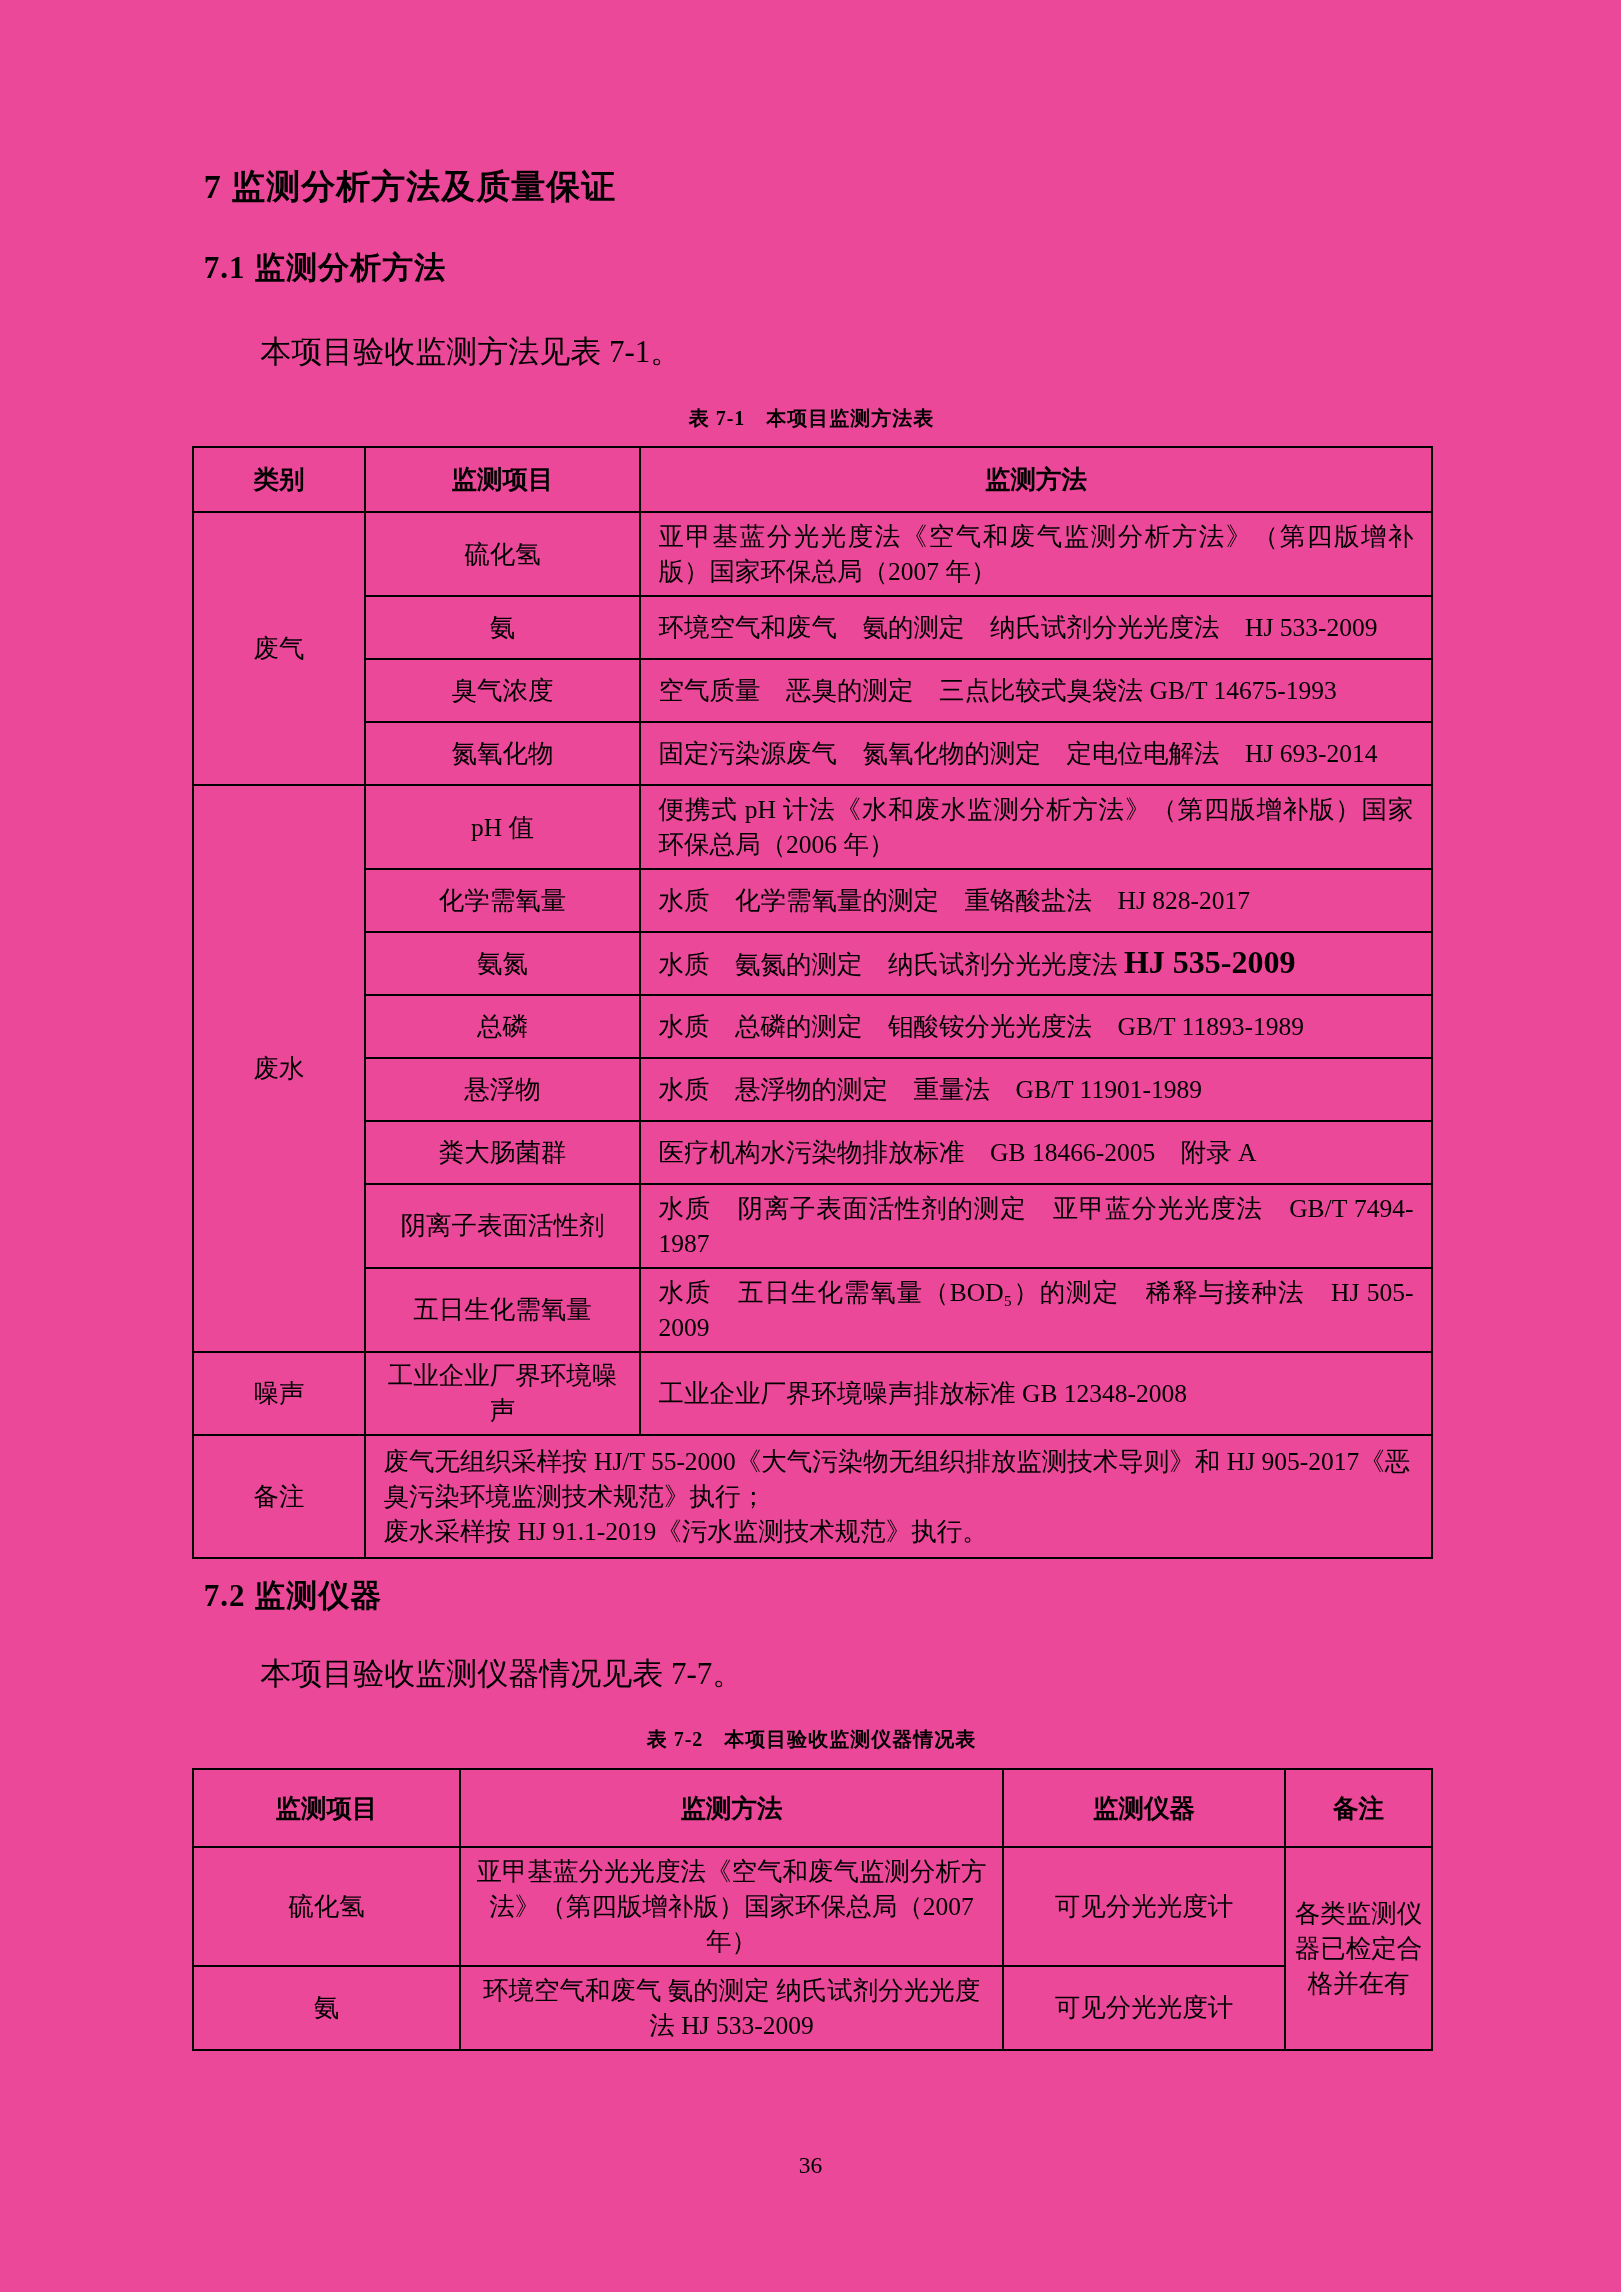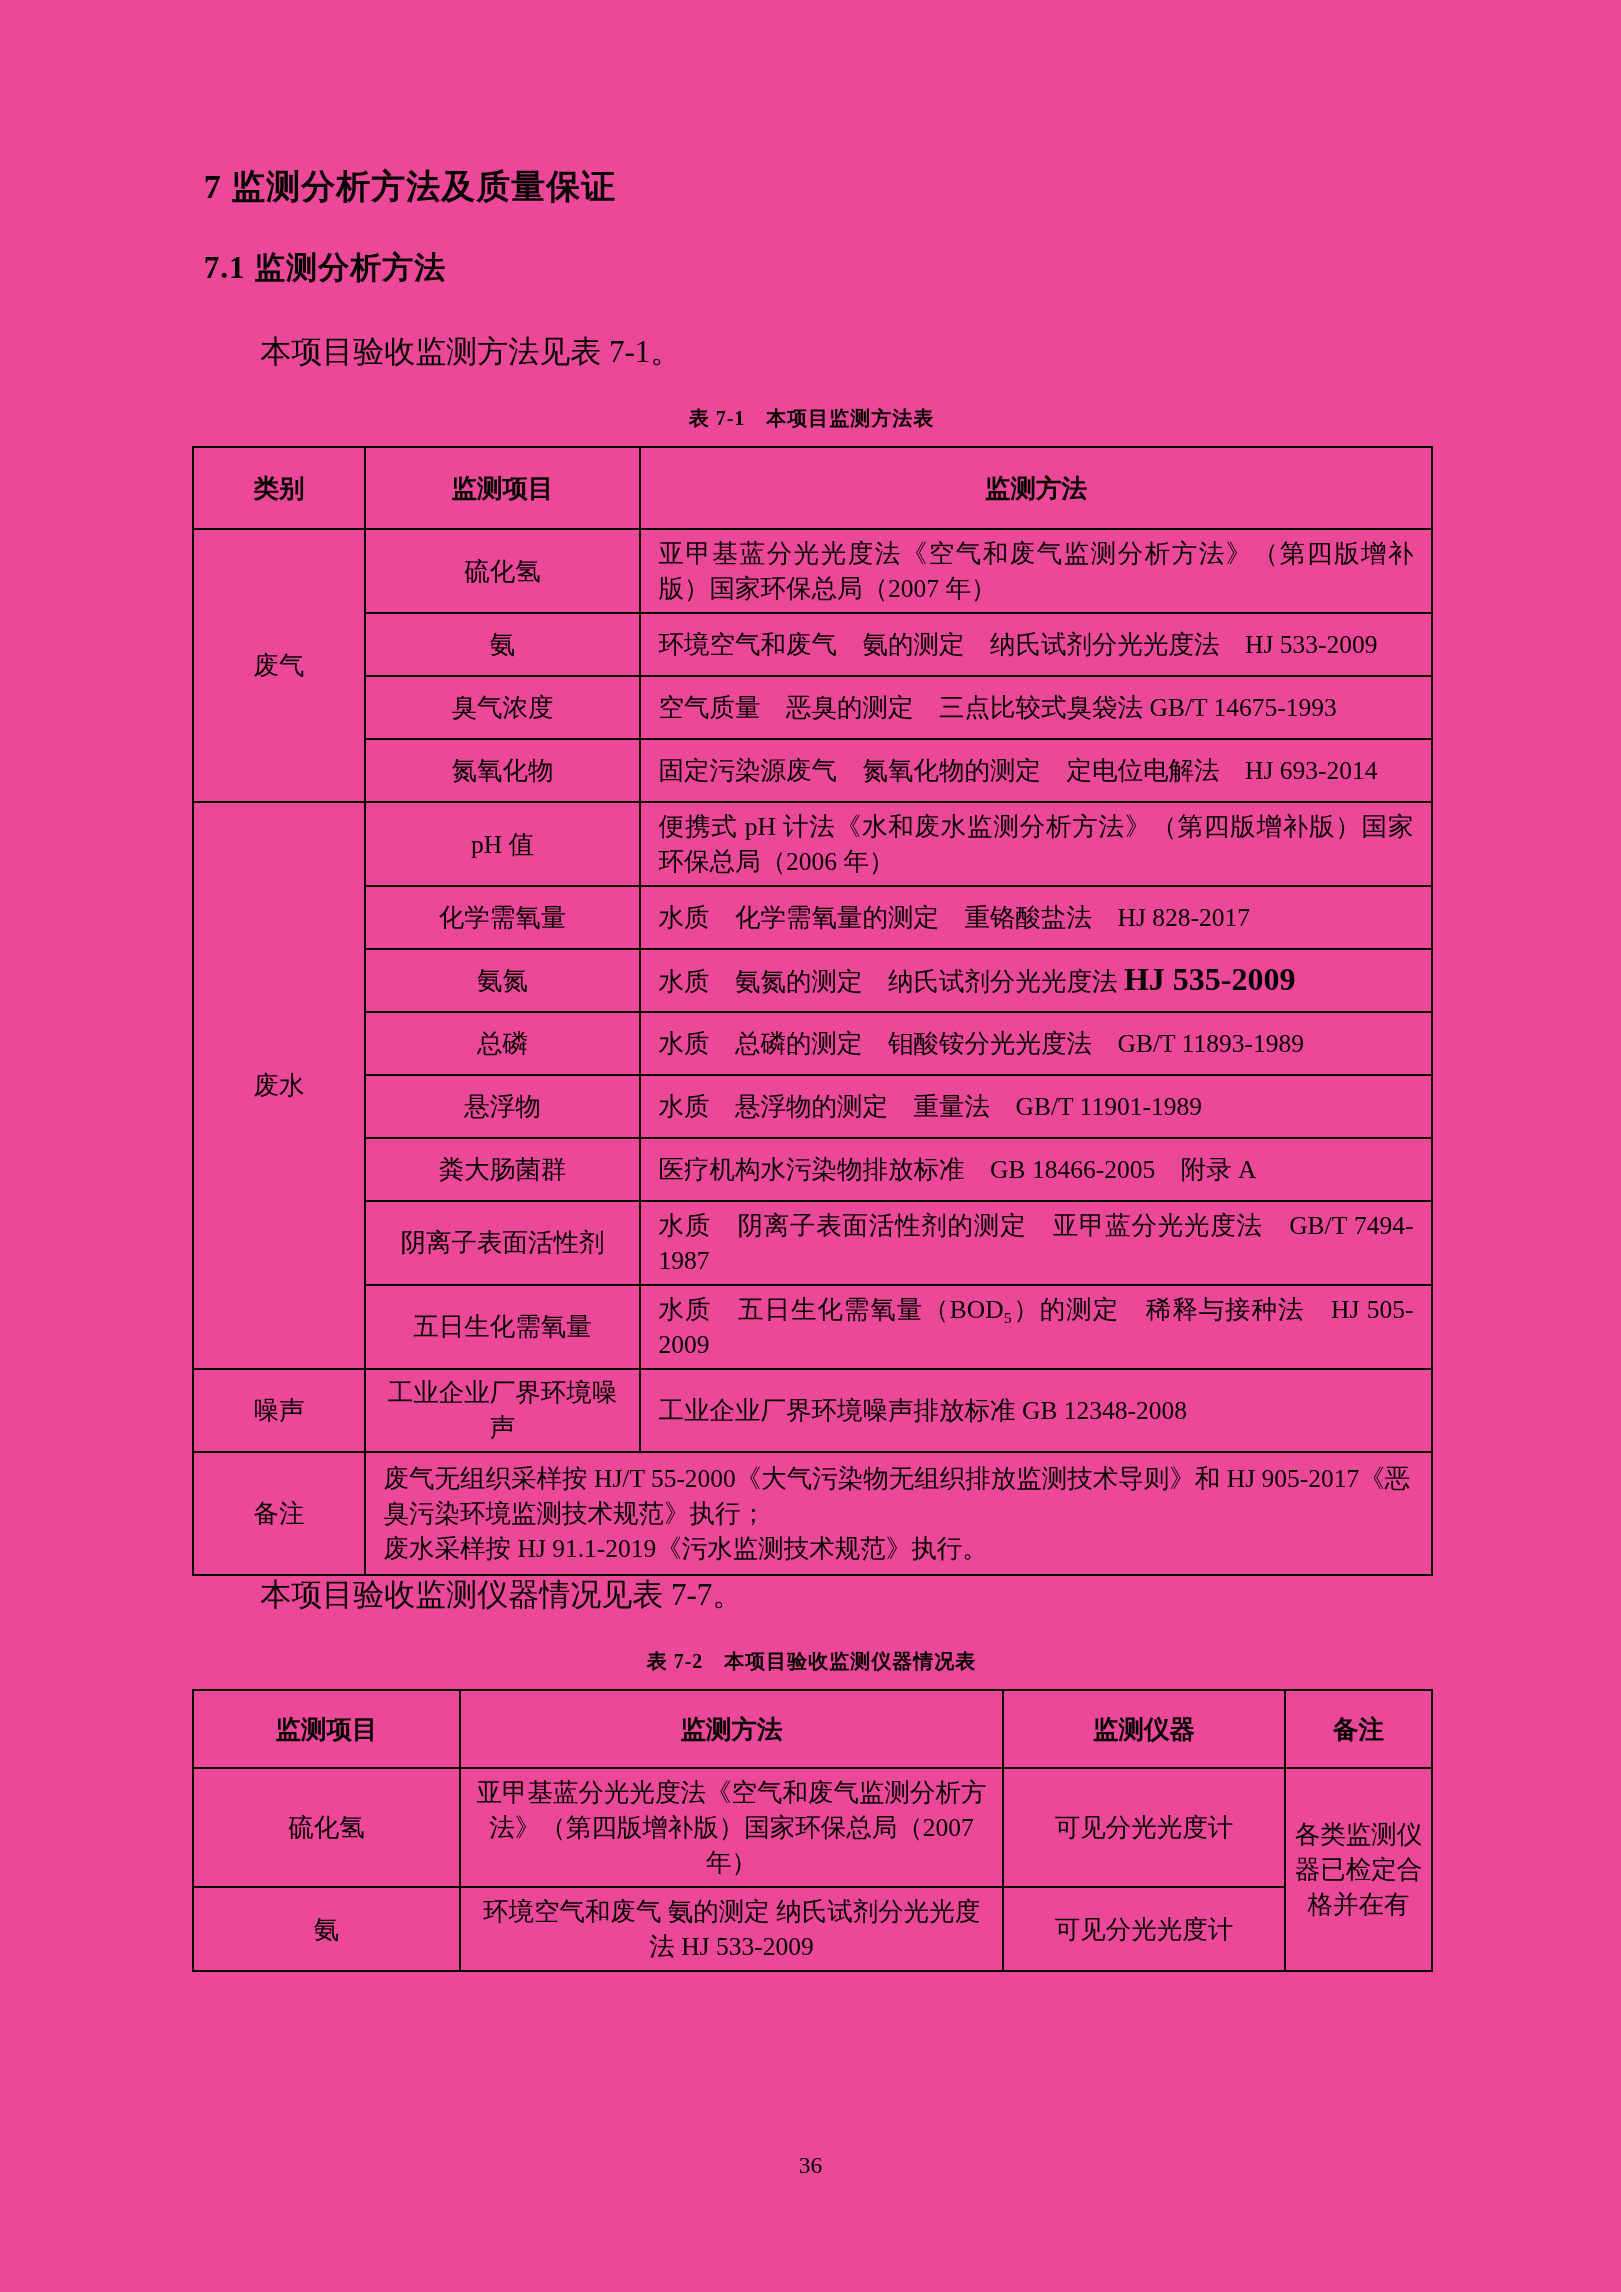--- a/index.html
+++ b/index.html
@@ -14,21 +14,21 @@
            margin: 0 0 47px 11.8px; letter-spacing: 1px; }
   h2.sub2 { margin-top: 17.6px; margin-bottom: 41px; }
   p.body-p { font-size: 31px; line-height: 1.25; text-indent: 2.2em;
              margin: 0 0 33px 0; }
   .tbl-title { font-size: 20px; font-weight: bold; text-align: center;
                margin: 0 0 14.7px 0; letter-spacing: 1px; }
   table { border-collapse: collapse; table-layout: fixed; width: 1239px;
           border: 2.9px solid #000; }
   td, th { border: 2px solid #000; font-size: 25.5px; font-weight: normal;
            vertical-align: middle; }
-  th { font-weight: bold; text-align: center; height: 82px; padding: 5.9px 7.8px; }
+  th { font-weight: bold; text-align: center; height: 65px; padding: 5.9px 7.8px; }
   td { height: 63px; line-height: 35px; padding: 5.9px 9.8px; }
   td.cat { text-align: center; margin-left: 48px; }
   td.item { text-align: center; }
   td.method { text-align: justify; padding: 5.9px 17.6px; }
   td.method-c { text-align: center; padding: 5.9px 11.8px; }
   td.note-cell { text-align: left; padding: 7.8px 17.6px; }
   td.note2 { text-align: center; padding: 5.9px 7.8px; }
   .standout { font-family: Liberation Serif, serif;
               font-weight: bold; font-size: 32px; white-space: nowrap; }
   .t2 th { height: 78px; }
@@ -120,20 +120,21 @@
       <tr>
         <td class="cat">备注</td>
         <td class="note-cell" colspan="2">
           <div>废气无组织采样按 HJ/T 55-2000《大气污染物无组织排放监测技术导则》和 HJ 905-2017《恶臭污染环境监测技术规范》执行；</div>
           <div>废水采样按 HJ 91.1-2019《污水监测技术规范》执行。</div>
         </td>
       </tr>
     </tbody>
   </table>
 
+  <h2 class="sub sub2">7.2 监测仪器</h2>
 
   <p class="body-p">本项目验收监测仪器情况见表 7-7。</p>
 
   <div class="tbl-title">表 7-2　本项目验收监测仪器情况表</div>
 
   <table class="t2">
     <colgroup>
         <col style="width:267px">
         <col style="width:543px">
         <col style="width:282px">

